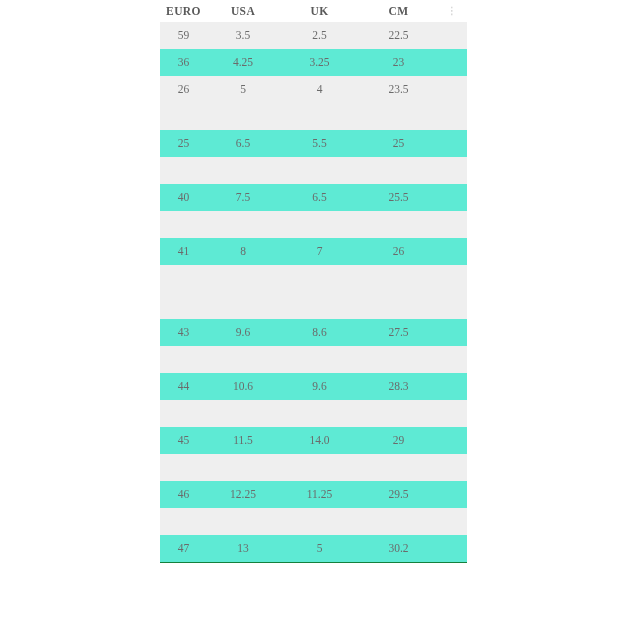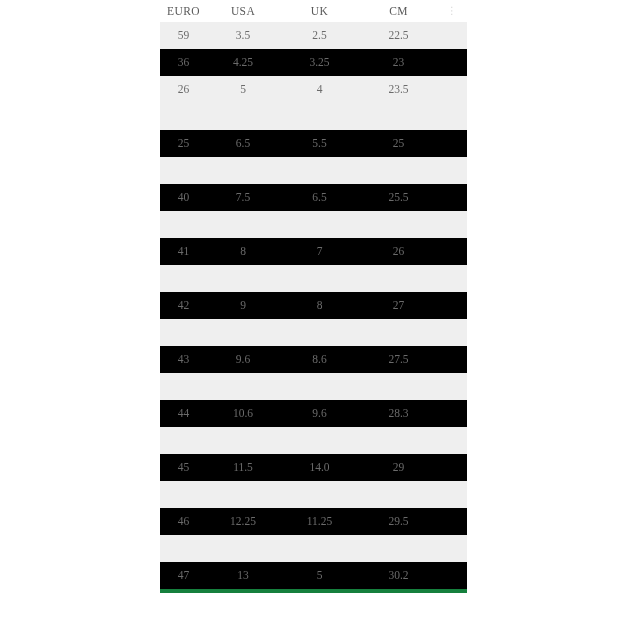--- a/index.html
+++ b/index.html
@@ -23,21 +23,21 @@
   table#size-chart col.c-euro{width:47px;}
   table#size-chart col.c-usa{width:72px;}
   table#size-chart col.c-uk{width:81px;}
   table#size-chart col.c-cm{width:77px;}
   table#size-chart col.c-extra{width:30px;}
 
   table#size-chart th{
     height:22px;
     line-height:22px;
     padding:0;
-    font-weight:normal;
+    font-weight:bold;
     font-size:11.5px;
     color:#5a5a5a;
     text-align:center;
     letter-spacing:.4px;
     background:#ffffff;
     vertical-align:middle;
     white-space:nowrap;
   }
   table#size-chart th.extra-head{
     color:#d8d8d8;
@@ -48,23 +48,23 @@
     height:27px;
     line-height:27px;
     padding:0;
     font-size:11.5px;
     color:#6b6b6b;
     text-align:center;
     vertical-align:middle;
     white-space:nowrap;
   }
   tr.row-striped td{background:#efefef;}
-  tr.row-plain td{background:#000000;}
+  tr.row-plain td{background:#5eead4;}
   tr.row-spacer td{background:#efefef;height:27px;}
-  tr.row-last td{border-bottom:4px solid #15803d;}
+  tr.row-last td{border-bottom:1px solid #15803d;}
 </style>
 </head>
 <body>
 
 <div id="size-chart-wrap">
   <table id="size-chart">
     <colgroup>
       <col class="c-euro">
         <col class="c-usa">
         <col class="c-uk">
@@ -144,27 +144,20 @@
           <td>26</td>
           <td></td>
         </tr>
         <tr class="row-spacer">
           <td></td>
           <td></td>
           <td></td>
           <td></td>
           <td></td>
         </tr>
-        <tr class="row-plain">
-          <td>42</td>
-          <td>9</td>
-          <td>8</td>
-          <td>27</td>
-          <td></td>
-        </tr>
         <tr class="row-spacer">
           <td></td>
           <td></td>
           <td></td>
           <td></td>
           <td></td>
         </tr>
         <tr class="row-plain">
           <td>43</td>
           <td>9.6</td>

